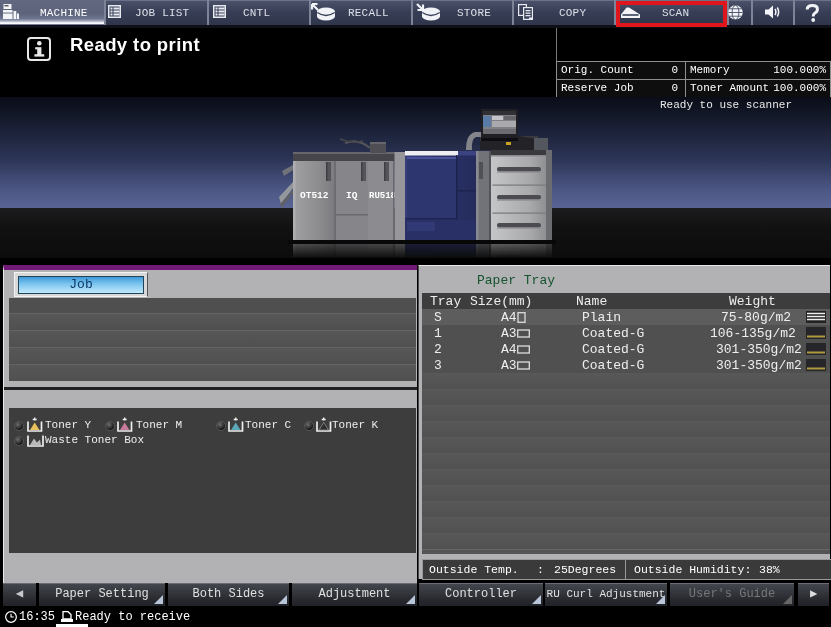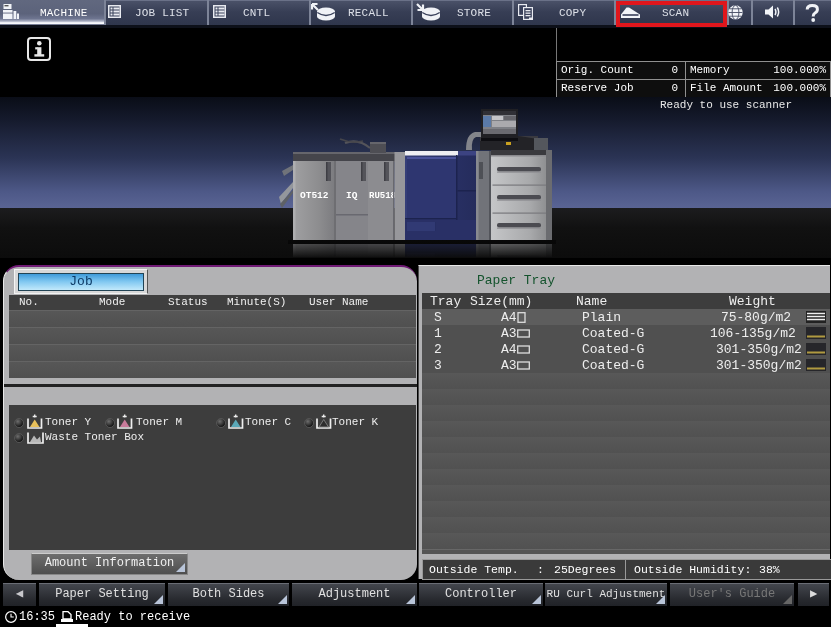--- a/index.html
+++ b/index.html
@@ -21,21 +21,21 @@
   .rtp{left:70px;top:34px;font-family:"Liberation Sans",sans-serif;font-weight:bold;
        font-size:18.5px;letter-spacing:0.4px;}
   .vline{left:556px;top:28px;width:1px;height:69px;background:#777;}
   .rtus{top:99px;left:660px;font-size:11px;color:#e8e8e8;z-index:5;}
   
   .sky{left:0;top:97px;width:831px;height:111px;
        background:linear-gradient(#0a0d17,#151a2c 20%,#2b3455 55%,#4d5887 85%,#5a6494);}
   .floor{left:0;top:208px;width:831px;height:50px;background:linear-gradient(#1c1c1e,#111 40%,#0c0c0c);}
   
   .lpanel{left:3px;top:265px;width:413px;height:313px;background:#b2b2b4;
-          border-top:2px solid #701a75;border-left:1px solid #e8e8e8;border-radius:16px;}
+          border-top:5px solid #701a75;border-left:1px solid #e8e8e8;}
   .rpanel{left:418px;top:265px;width:411px;height:313px;background:#b2b2b4;
           border-top:1px solid #e8e8e8;border-left:1px solid #4a4a4a;}
   .jobtab{left:10px;top:2px;width:132px;height:23px;background:#d8d8d8;border:1px solid #f4f4f4;
           border-right-color:#555;}
   .jobtabin{position:absolute;left:3px;top:3px;right:3px;bottom:2px;border:1px solid #245;
             background:linear-gradient(#3f9ad9,#7ec6f0 45%,#c2e9fb);
             color:#0d3a66;font-size:13px;text-align:center;line-height:16px;}
   .jtable{left:5px;top:28px;width:407px;height:83px;background:#4f4f4f;}
   .jhead{position:absolute;left:0;top:0;width:100%;height:15px;background:#3f3f3f;}
   .jhead span{position:absolute;top:1px;font-size:11px;color:#f0f0f0;}
@@ -174,31 +174,32 @@
 
     <div class="abs" style="left:616px;top:1px;width:103px;height:18px;border:4px solid #e0161c"></div>
   </div>
 
   <div class="abs iicon"><svg width="20" height="20" viewBox="0 0 20 20">
     <circle cx="10.3" cy="4.3" r="2.3" fill="#e8e8e8"></circle>
     <rect x="8.2" y="8.2" width="4.2" height="8" fill="#e8e8e8"></rect>
     <rect x="6.2" y="8.2" width="2.6" height="2.2" fill="#e8e8e8"></rect>
     <rect x="5.4" y="15.2" width="9.8" height="2.4" fill="#e8e8e8"></rect>
   </svg></div>
+  <div class="abs rtp">Ready to print</div>
   <div class="abs vline"></div>
   <div class="abs" style="left:556px;top:61px;width:273px;height:36px;background:#0e0e0e;border:1px solid #909090">
     <div class="abs" style="left:0;top:17px;width:273px;height:1px;background:#909090"></div>
     <div class="abs" style="left:128px;top:0;width:1px;height:36px;background:#909090"></div>
     <span class="abs" style="left:4px;top:2px;font-size:11px">Orig. Count</span>
     <span class="abs" style="left:0px;top:2px;width:121px;text-align:right;font-size:11px">0</span>
     <span class="abs" style="left:133px;top:2px;font-size:11px">Memory</span>
     <span class="abs" style="left:133px;top:2px;width:136px;text-align:right;font-size:11px">100.000%</span>
     <span class="abs" style="left:4px;top:20px;font-size:11px">Reserve Job</span>
     <span class="abs" style="left:0px;top:20px;width:121px;text-align:right;font-size:11px">0</span>
-    <span class="abs" style="left:133px;top:20px;font-size:11px">File Amount</span>
+    <span class="abs" style="left:133px;top:20px;font-size:11px">Toner Amount</span>
     <span class="abs" style="left:133px;top:20px;width:136px;text-align:right;font-size:11px">100.000%</span>
   </div>
   <div class="abs rtus">Ready to use scanner</div>
 
   <div class="abs sky"></div>
   <div class="abs floor"></div>
   <div id="machine">
    <svg class="abs" style="left:270px;top:105px" width="290" height="153" viewBox="0 0 290 153">
     <defs>
       <linearGradient id="gmod" x1="0" y1="0" x2="1" y2="0">
@@ -311,27 +312,20 @@
        <use href="#mchn"></use>
      </svg>
    </div>
   </div>
 
   <div class="abs lpanel">
     <div class="abs jobtab">
         <div class="jobtabin">Job</div>
       </div>
     <div class="abs jtable">
-      <div class="jhead">
-        <span style="left:10px">No.</span>
-          <span style="left:90px">Mode</span>
-        <span style="left:159px">Status</span>
-          <span style="left:218px">Minute(S)</span>
-        <span style="left:300px">User Name</span>
-      </div>
       <div class="jrow" style="top:15px"></div>
       <div class="jrow" style="top:32px"></div>
       <div class="jrow" style="top:49px"></div>
       <div class="jrow" style="top:66px;height:17px"></div>
     </div>
     <div class="abs cdiv"></div>
     <div class="abs cdark" id="toners">
       <div class="led" style="left:5px;top:13px"></div>
       <svg class="abs" style="left:18px;top:9px" width="17" height="15" viewBox="0 0 17 15">
         <path d="M1 4.5 L1 14 L14.5 14 L14.5 4.5" stroke="#eee" stroke-width="1.7" fill="none"></path>
@@ -360,21 +354,20 @@
         <path d="M3 13 L7.7 5.5 L12.5 13 Z" fill="#2e2e2e" stroke="#999" stroke-width="0.7"></path>
       </svg>
       <div class="tonertxt" style="left:323px;top:11px">Toner K</div>
       <div class="led" style="left:5px;top:28px"></div>
       <svg class="abs" style="left:18px;top:24px" width="18" height="15" viewBox="0 0 18 15">
         <path d="M1 3.5 L1 14 L16 14 L16 3.5" stroke="#eee" stroke-width="1.7" fill="none"></path>
         <path d="M3 13 L7 6.5 L10 10.5 L13 7.5 L14 13 Z" fill="#b8b8b8"></path>
       </svg>
       <div class="tonertxt" style="left:36px;top:26px">Waste Toner Box</div>
     </div>
-    <div class="abs amount">Amount Information<div class="fold"></div></div>
   </div>
 
   <div class="abs rpanel">
     <div class="ptitle">Paper Tray</div>
     <div class="ptable" id="ptable">
       <div class="phead">
         <span style="left:8px">Tray</span>
           <span style="left:48px">Size(mm)</span>
         <span style="left:154px">Name</span>
           <span style="left:307px">Weight</span>

